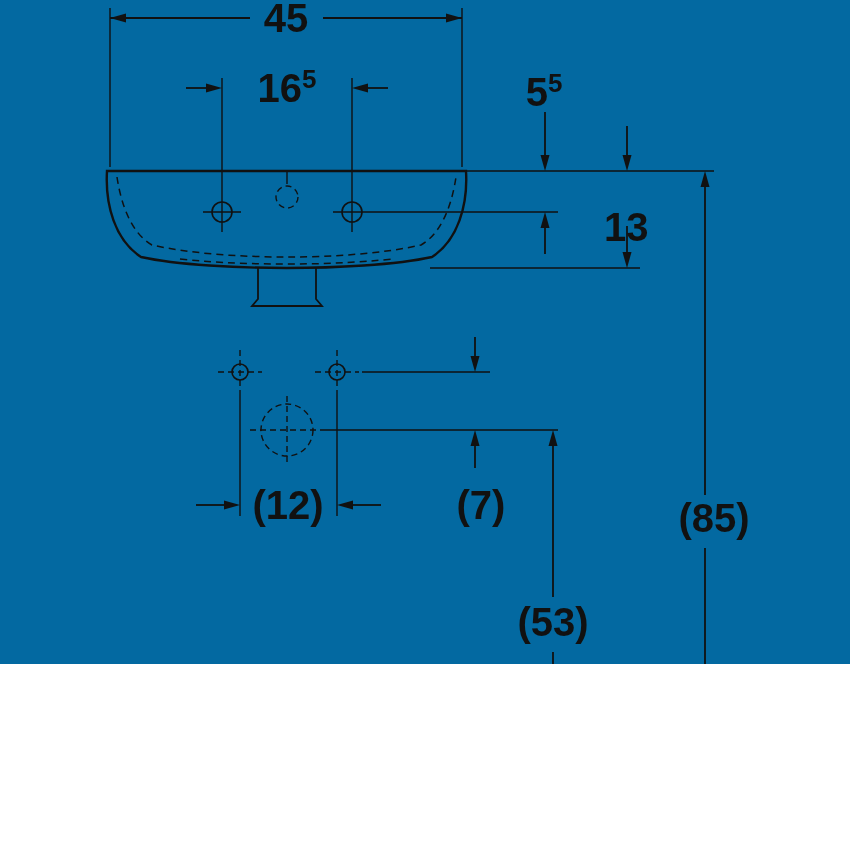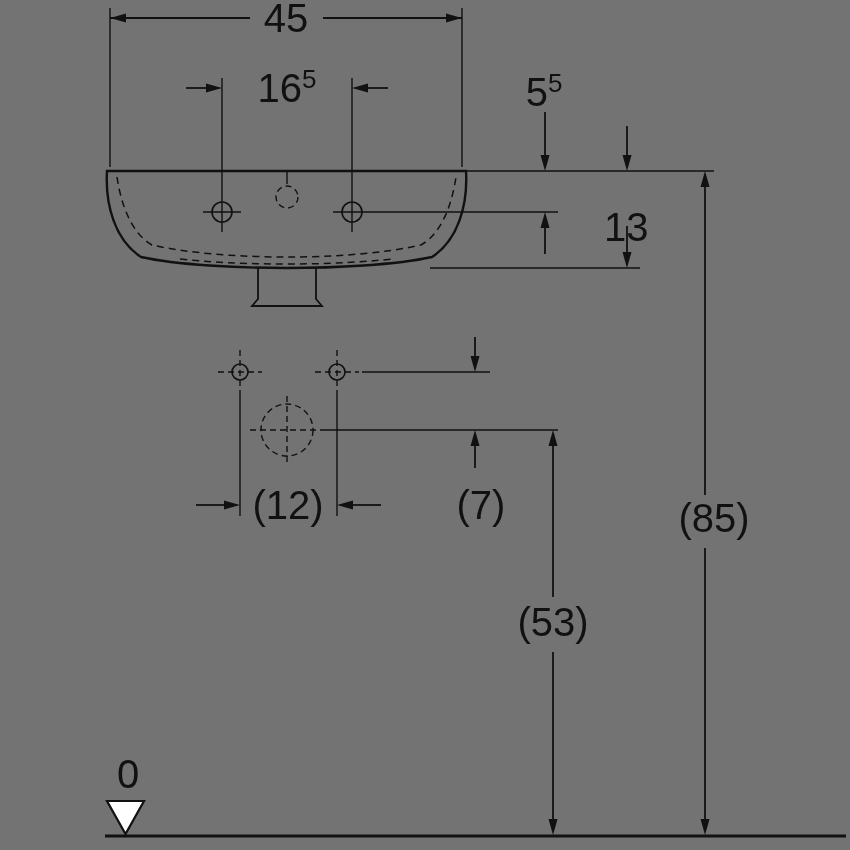--- a/index.html
+++ b/index.html
@@ -1,16 +1,16 @@
 <!DOCTYPE html>
 <html><head>
 <meta charset="utf-8">
 <style>
   html,body{margin:0;padding:0;background:#fff;}
-  .canvas{position:relative;width:850px;height:850px;background:#737373;overflow:hidden;}
+  .canvas{position:relative;width:850px;height:664px;background:#0369a1;overflow:hidden;font-weight:bold;}
   svg{position:absolute;left:0;top:0;}
   text{font-family:"Liberation Sans","DejaVu Sans",sans-serif;fill:#111;font-size:40px;}
   .sup{font-size:26px;}
   .ln{stroke:#111;fill:none;}
   .outline{stroke-width:2.4;}
   .dim{stroke-width:1.8;}
   .thin{stroke-width:1.4;}
   .dash{stroke-width:1.5;stroke-dasharray:7 5;}
   .cdash{stroke-width:1.4;stroke-dasharray:6 4;}
   .arrow{fill:#111;stroke:none;}

